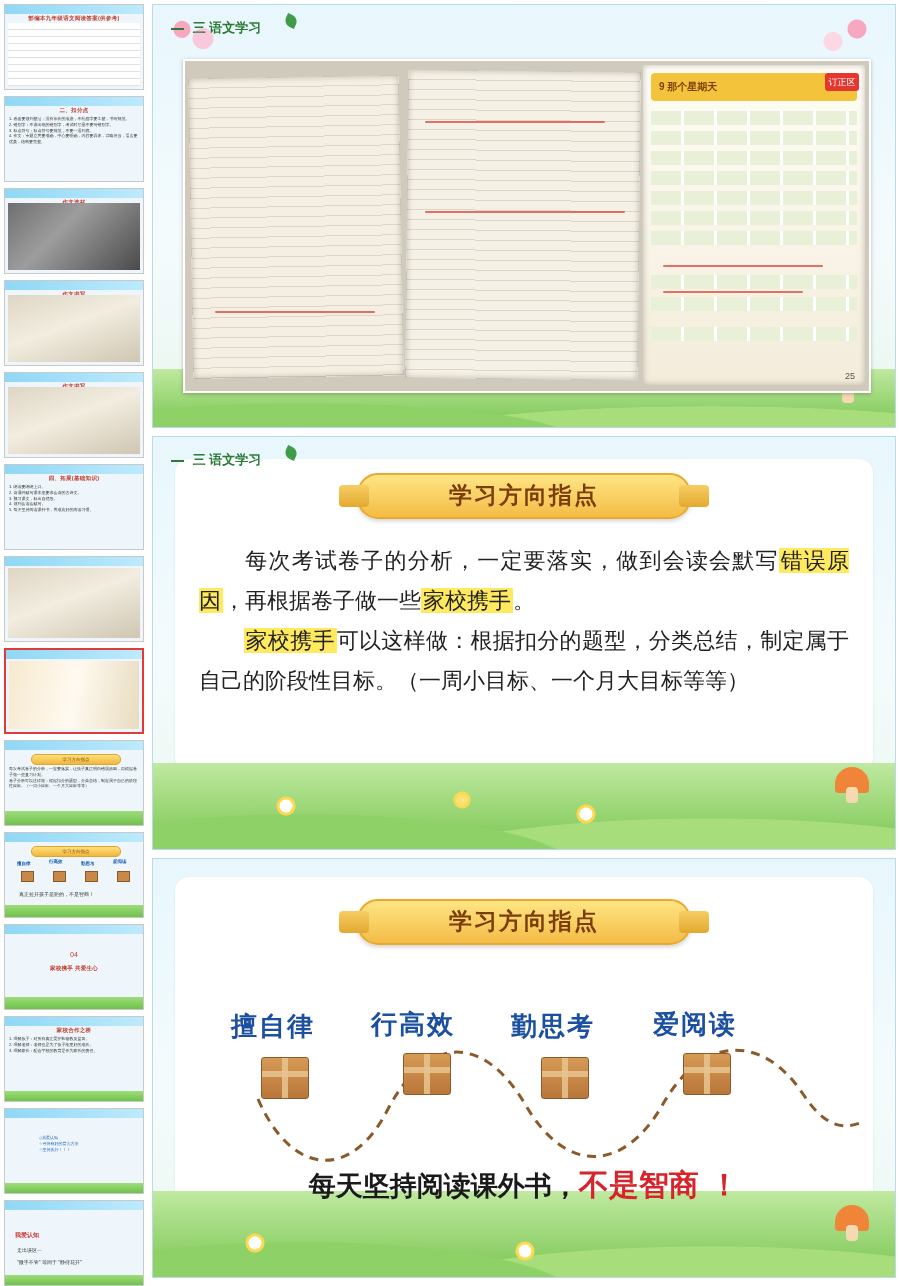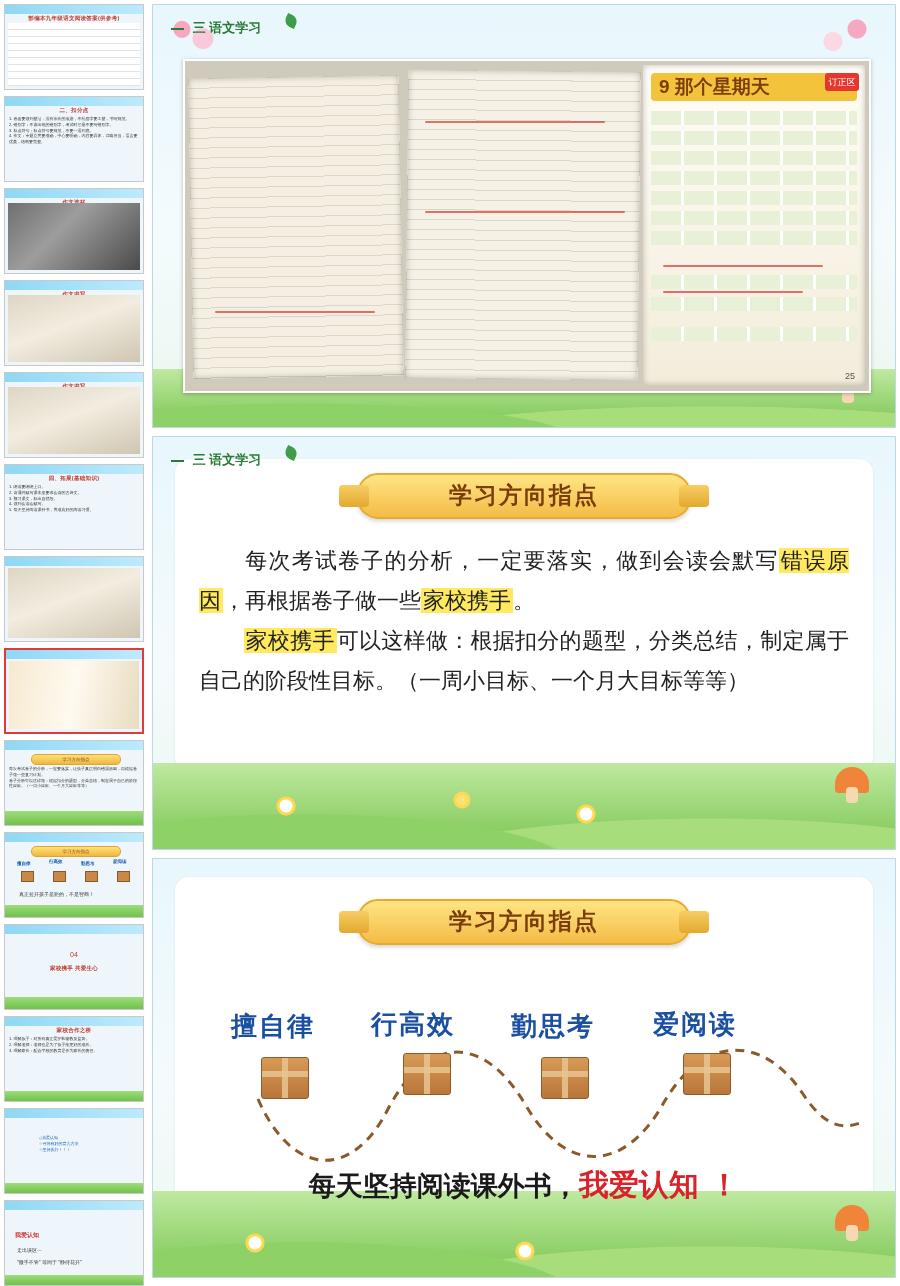--- a/index.html
+++ b/index.html
@@ -59,21 +59,21 @@
   
   .photo{position:absolute;left:30px;top:54px;width:684px;height:330px;border:2px solid #fff;
          background:#cfcabb;overflow:hidden;box-shadow:0 1px 4px rgba(0,0,0,.25);}
   .pg{position:absolute;background:#efe9da;box-shadow:0 0 6px rgba(0,0,0,.25) inset;}
   .pg.l{left:6px;top:16px;width:210px;height:300px;transform:rotate(-1deg);
         background:repeating-linear-gradient(#f4efe2 0 9px,#ded7c6 9px 10px);}
   .pg.m{left:222px;top:10px;width:232px;height:308px;transform:rotate(.6deg);
         background:repeating-linear-gradient(#f6f1e6 0 9px,#ddd6c5 9px 10px);}
   .pg.r{left:458px;top:4px;width:222px;height:320px;background:linear-gradient(#fffdf6,#f3ecdb);}
   .bk-head{position:absolute;left:8px;top:8px;width:206px;height:28px;background:#f3c33c;border-radius:4px;}
-  .bk-head span{color:#7a3f0a;font-size:19px;font-weight:bold;line-height:28px;padding-left:8px;}
+  .bk-head span{color:#7a3f0a;font-size:10px;font-weight:bold;line-height:28px;padding-left:8px;}
   .bk-row{position:absolute;left:8px;right:8px;height:14px;background:repeating-linear-gradient(90deg,#e8f1d8 0 30px,#fff 30px 33px);}
   .redmark{position:absolute;height:2px;background:#d8453c;opacity:.75;border-radius:2px;}
 
   
   .ribbon{position:absolute;left:50%;transform:translateX(-50%);width:330px;height:42px;
           background:linear-gradient(#ffe584,#f3bc46);border-radius:21px;border:2px solid #e8a92d;
           box-shadow:0 2px 4px rgba(0,0,0,.18);}
   .ribbon span{display:block;text-align:center;line-height:40px;font-size:23px;color:#7b3d0a;
           font-weight:bold;letter-spacing:2px;}
   .ribbon:before,.ribbon:after{content:"";position:absolute;top:10px;width:30px;height:22px;
@@ -322,18 +322,18 @@
       <div class="node-label" style="left:218px;top:148px">行高效</div>
       <div class="node-label" style="left:358px;top:150px">勤思考</div>
       <div class="node-label" style="left:500px;top:148px">爱阅读</div>
 
       <div class="box3" style="left:108px;top:198px"></div>
       <div class="box3" style="left:250px;top:194px"></div>
       <div class="box3" style="left:388px;top:198px"></div>
       <div class="box3" style="left:530px;top:194px"></div>
 
       <div class="bottom-line" style="top:306px">
-        <span class="bl-a">每天坚持阅读课外书，</span><span class="bl-b">我爱认知 ！</span>
+        <span class="bl-a">每天坚持阅读课外书，</span><span class="bl-b">不是智商 ！</span>
       </div>
     </div>
 
   </div>
 </div>
 
 </body></html>

